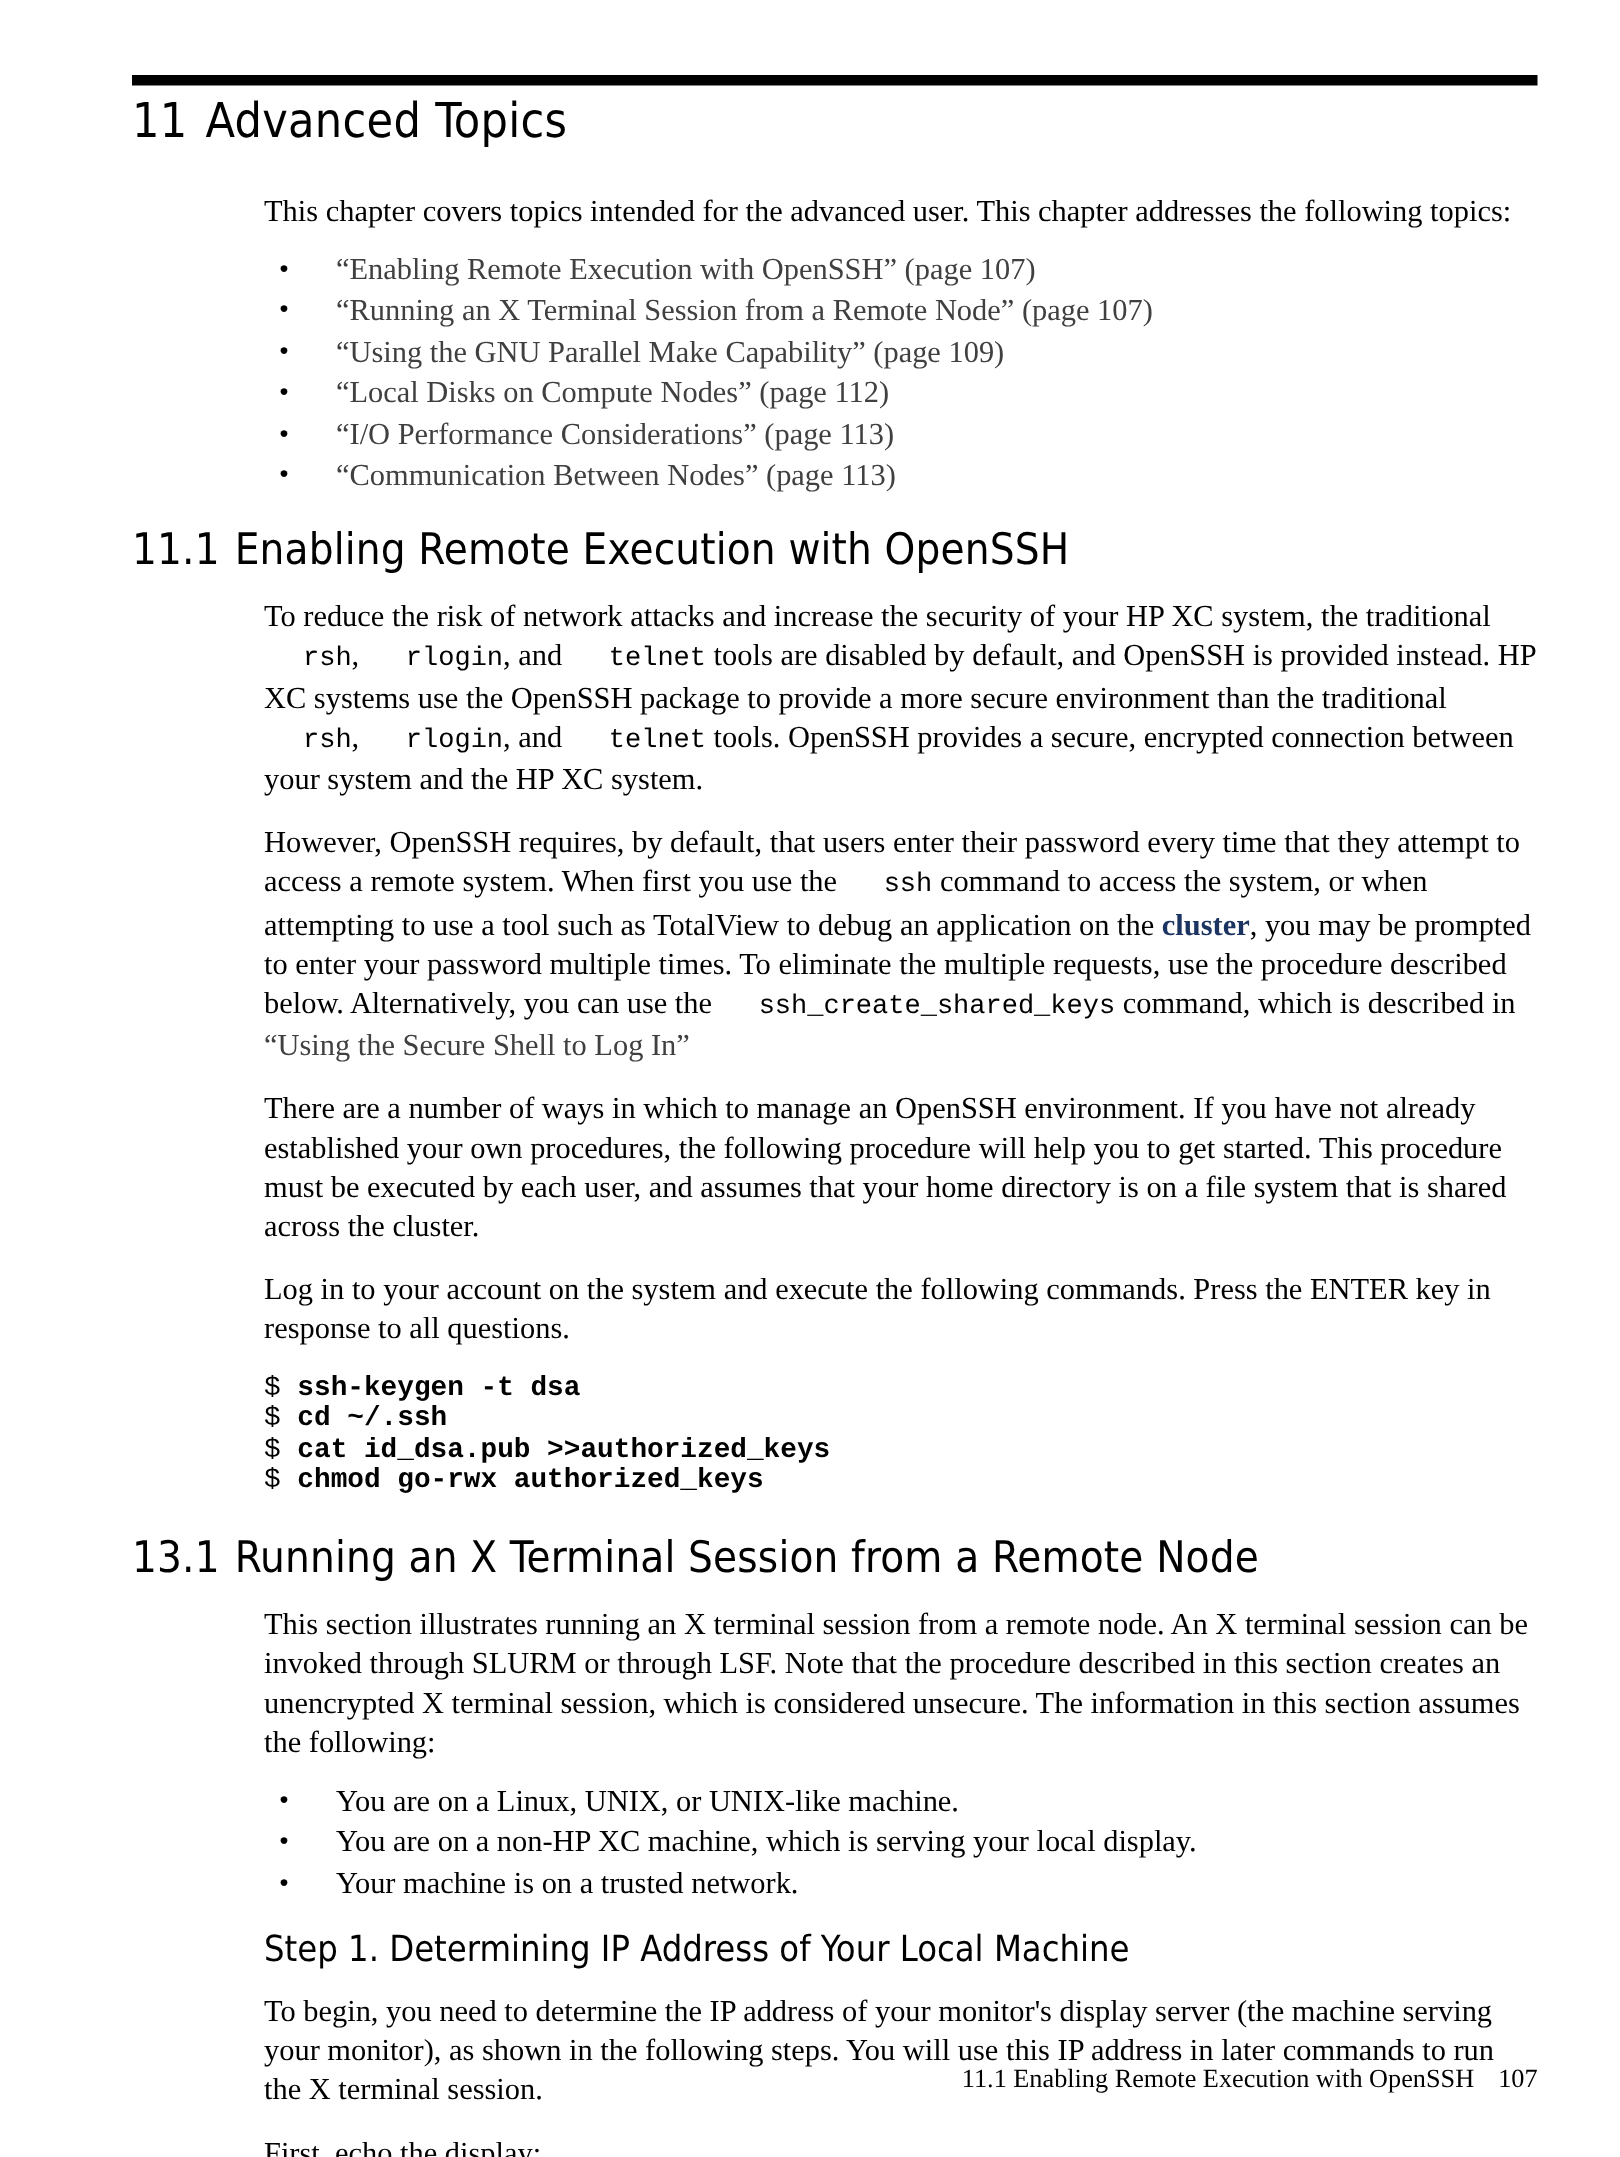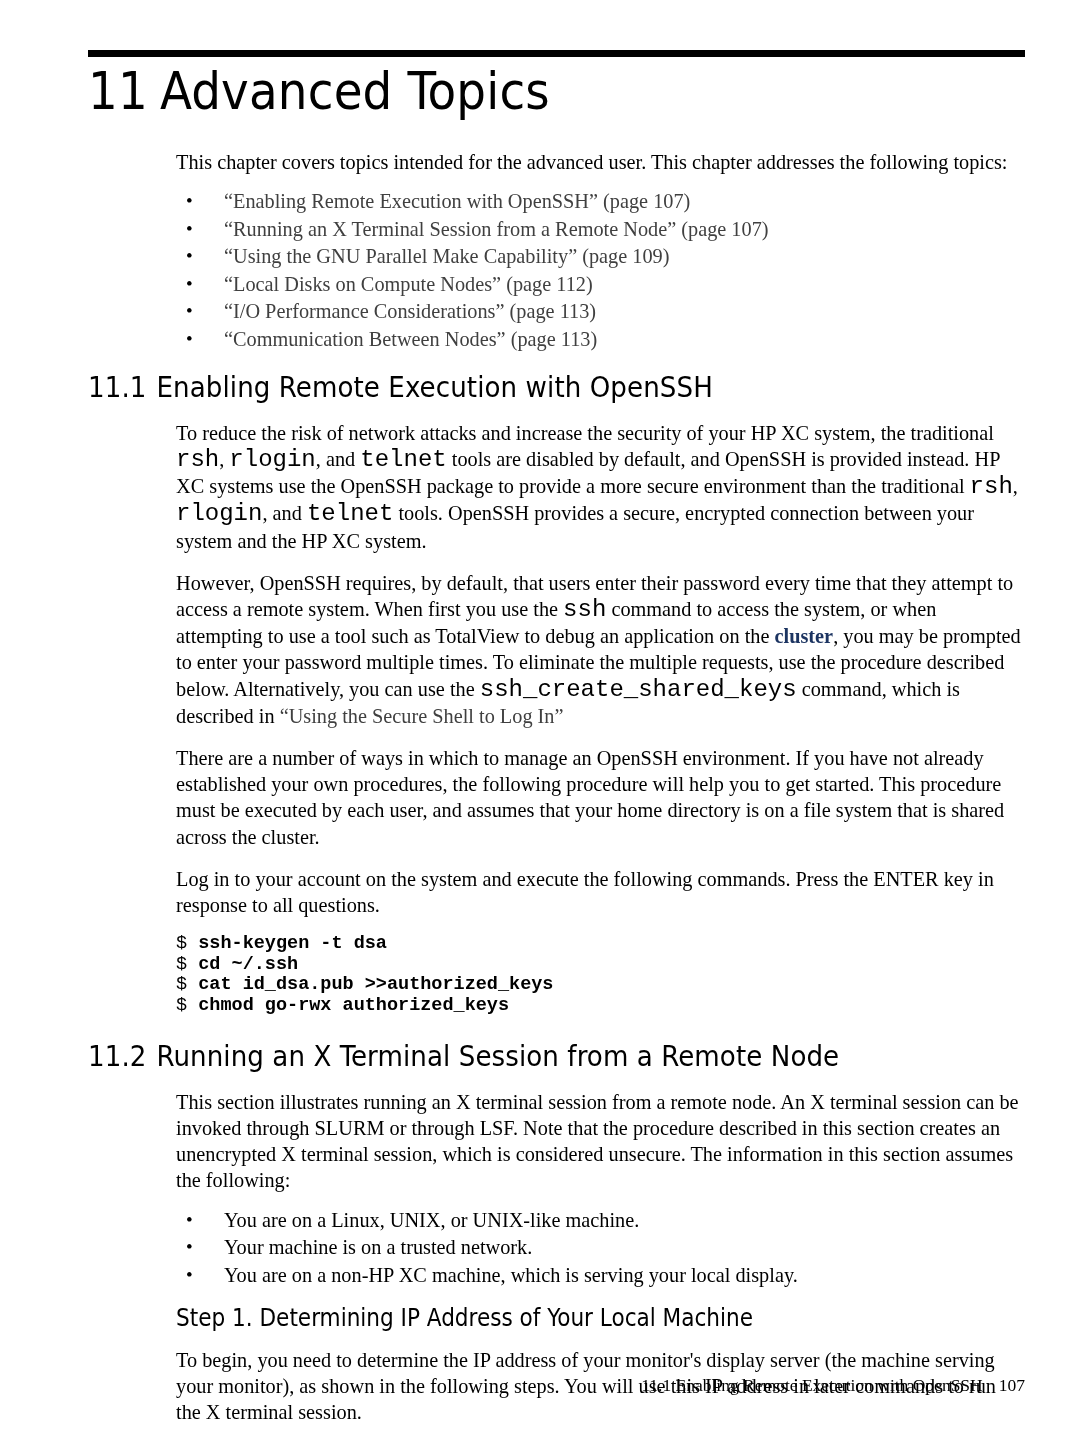--- a/index.html
+++ b/index.html
@@ -35,21 +35,21 @@
   .top-rule {
     width: 937px;
     height: 7px;
     background: #000000;
     margin: 0 0 6px 0;
   }
 
   
   .chapter-title {
     font-family: "DejaVu Sans Condensed", "Liberation Sans Narrow", "Liberation Sans", sans-serif;
-    font-size: 52px;
+    font-size: 32px;
     font-weight: 400;
     letter-spacing: 0.2px;
     line-height: 1.08;
     margin: 0 0 30px 0;
     white-space: pre;
   }
   .chapter-title .num { margin-right: 12px; }
 
   h2.section-title {
     font-family: "DejaVu Sans Condensed", "Liberation Sans Narrow", "Liberation Sans", sans-serif;
@@ -78,22 +78,23 @@
     line-height: 26.2px;
     margin: 0 0 16px 0;
     text-align: left;
     hyphens: none;
   }
   p.para.tight { margin-bottom: 13px; }
   p.para:last-child { margin-bottom: 0; }
 
   code, .mono {
     font-family: "Liberation Mono", "DejaVu Sans Mono", monospace;
-    font-size: 24px;
+    font-size: 18px;
     letter-spacing: 0;
+    margin-left: 26px;
   }
 
   .term {
     color: #1c3461;
     font-weight: bold;
   }
   .xref {
     color: #404040;
     text-decoration: none;
   }
@@ -190,29 +191,29 @@
       <p class="para">Log in to your account on the system and execute the following commands. Press the ENTER key in response to all questions.</p>
 
       <pre class="codeblock"><span class="prompt">$</span> <span>ssh-keygen -t dsa</span>
 <span class="prompt">$</span> <span>cd ~/.ssh</span>
 <span class="prompt">$</span> <span>cat id_dsa.pub &gt;&gt;authorized_keys</span>
 <span class="prompt">$</span> <span>chmod go-rwx authorized_keys</span></pre>
     </div>
 
     <div class="spacer-24"></div>
 
-    <h2 class="section-title"><span class="num">11.2</span><span>Running an X Terminal Session from a Remote Node</span></h2>
+    <h2 class="section-title"><span class="num">13.1</span><span>Running an X Terminal Session from a Remote Node</span></h2>
 
     <div class="body-block">
       <p class="para tight">This section illustrates running an X terminal session from a remote node. An X terminal session can be invoked through SLURM or through LSF. Note that the procedure described in this section creates an unencrypted X terminal session, which is considered unsecure. The information in this section assumes the following:</p>
 
       <ul class="bullets plain">
         <li>You are on a Linux, UNIX, or UNIX-like machine.</li>
+        <li>You are on a non-HP XC machine, which is serving your local display.</li>
         <li>Your machine is on a trusted network.</li>
-        <li>You are on a non-HP XC machine, which is serving your local display.</li>
       </ul>
     </div>
 
     <div class="spacer-16"></div>
 
     <h3 class="step-title">Step 1. Determining IP Address of Your Local Machine</h3>
 
     <div class="body-block">
       <p class="para">To begin, you need to determine the IP address of your monitor's display server (the machine serving your monitor), as shown in the following steps. You will use this IP address in later commands to run the X terminal session.</p>
       <p class="para">First, echo the display:</p>

